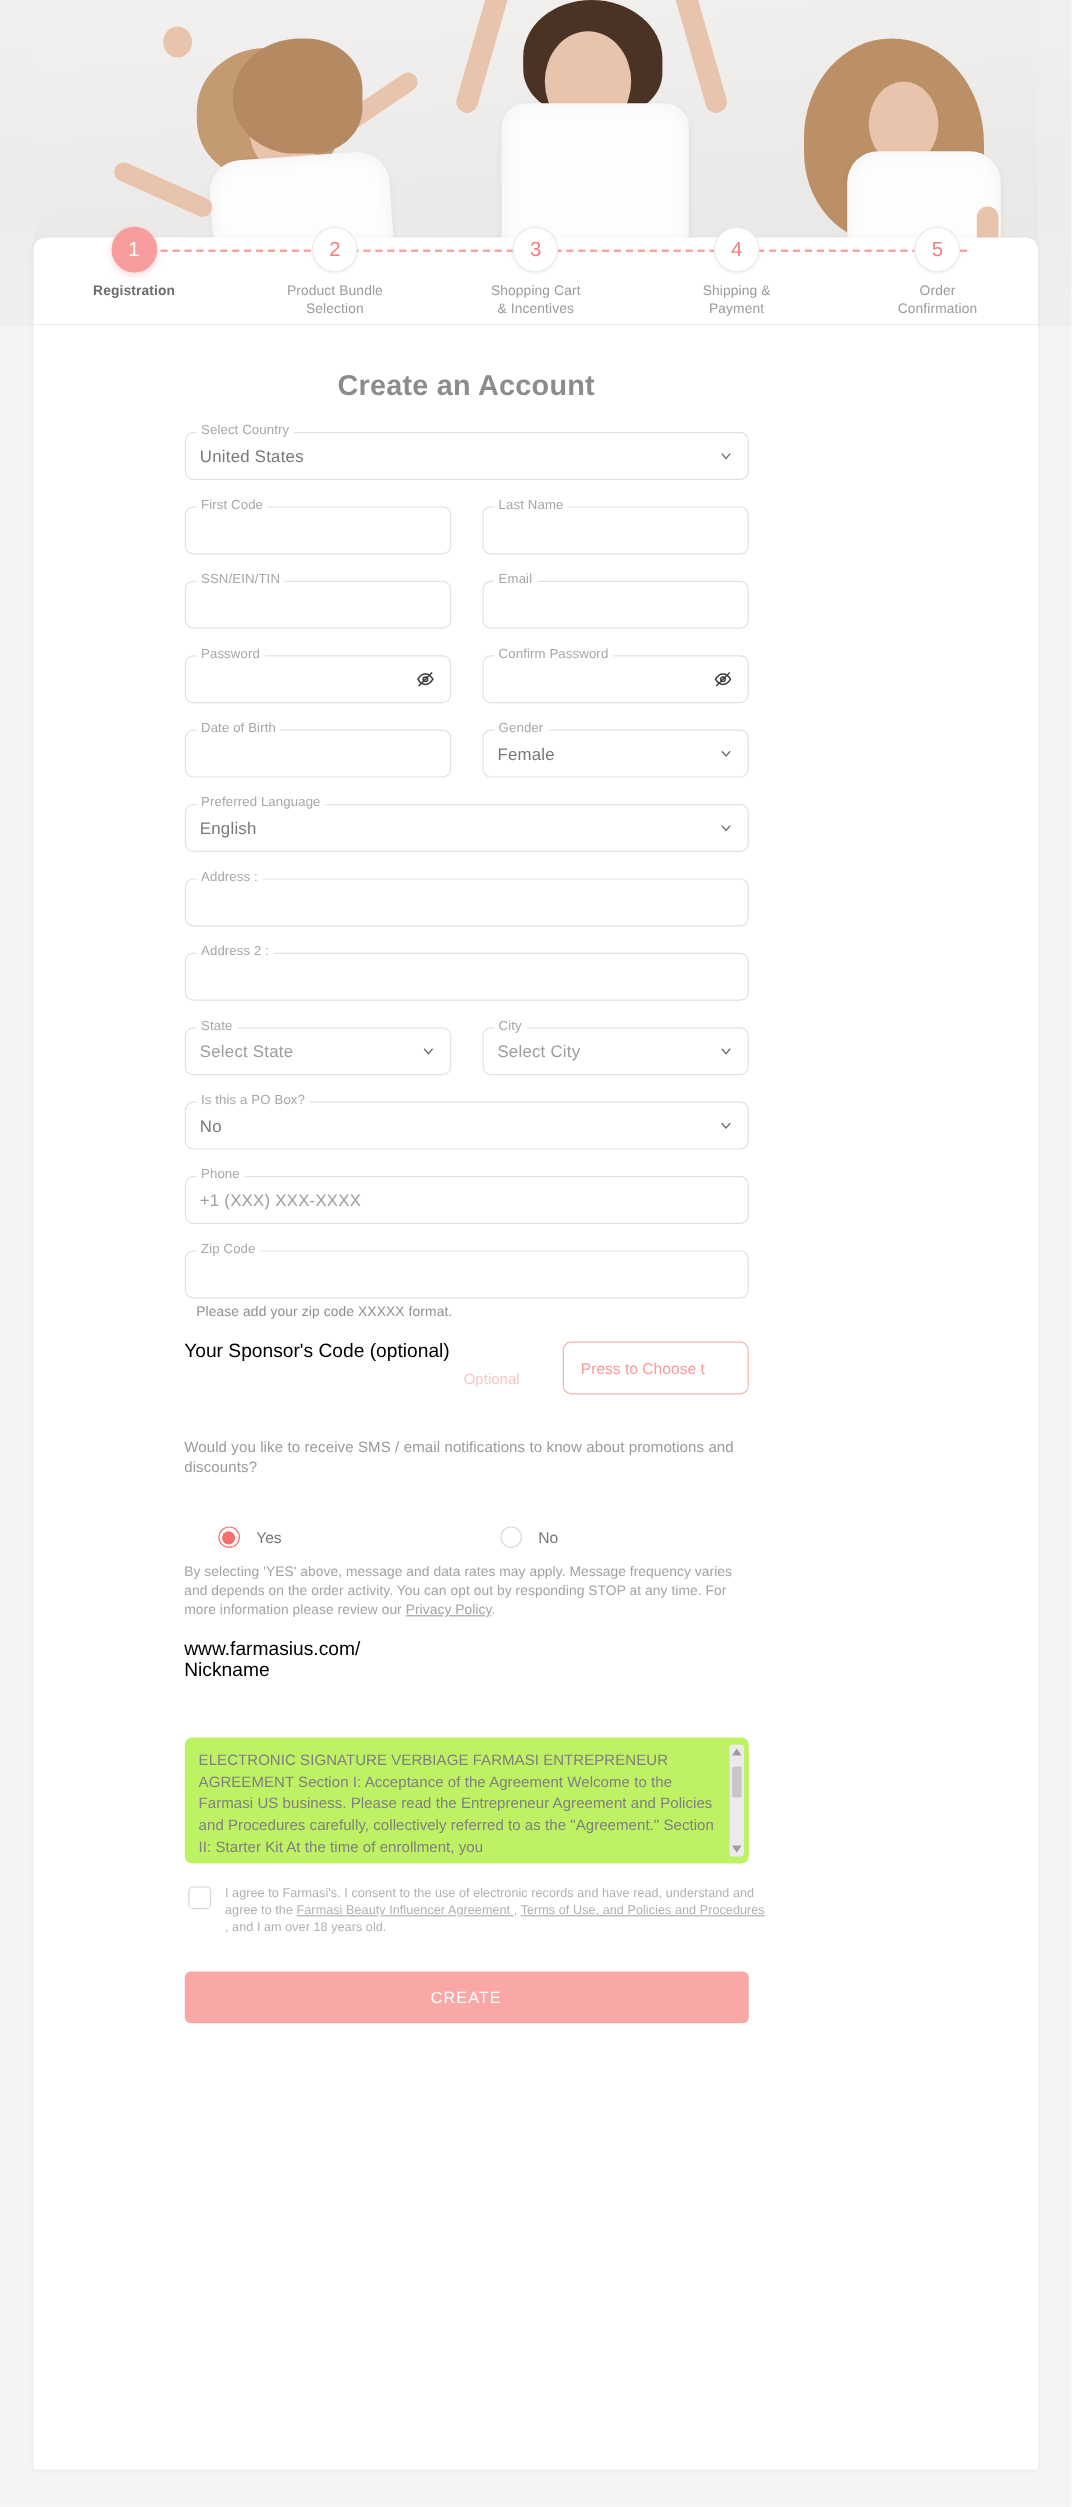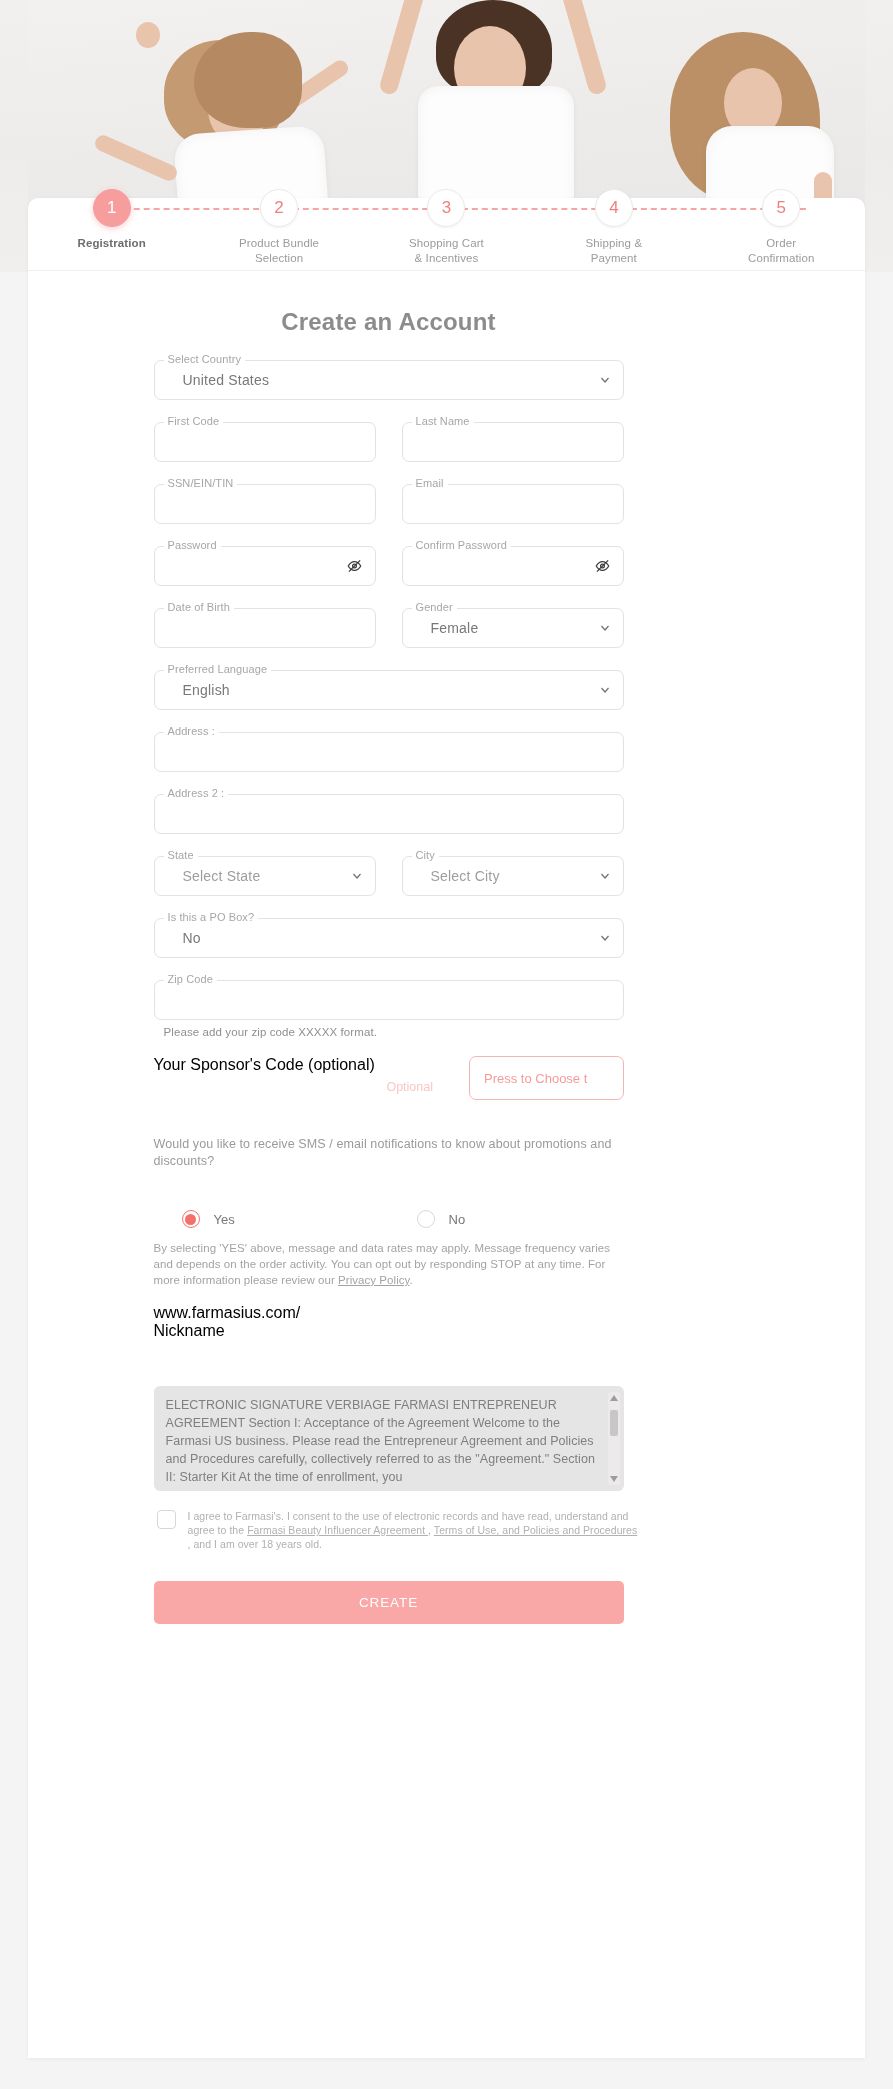--- a/index.html
+++ b/index.html
@@ -107,21 +107,21 @@
     letter-spacing:.2px; margin:8px 0 24px 0;
   }
   .rows { width:470px; margin:0 auto; }
   .row { display:flex; gap:26px; margin-bottom:22px; }
 
   
   .field { position:relative; flex:1 1 0; }
   .field .box {
     height:40px; border:1px solid #e3e1e1; border-radius:7px;
     background:#fff; display:flex; align-items:center;
-    padding:0 28px; position:relative;
+    padding:0 12px; position:relative;
   }
   .field .legend {
     position:absolute; left:10px; top:-7px;
     background:#fff; padding:0 4px;
     font-size:11px; color:#a8a6a6; letter-spacing:.1px;
     line-height:13px; white-space:nowrap; z-index:2;
   }
   .field .val { font-size:14px; color:#787878; letter-spacing:.2px; }
   .field .val.ph { color:#9d9d9d; }
   .chev {
@@ -162,21 +162,21 @@
 
   .legal { font-size:11.5px; color:#a3a3a3; line-height:16px; margin-bottom:16px; letter-spacing:.05px; }
   .legal a { color:#a3a3a3; text-decoration:underline; }
 
   
   .nick { width:330px; position:relative; margin-bottom:22px; }
   .nick .box { height:42px; }
 
   
   .terms {
-    width:470px; height:105px; background:#e5e5e5; border-radius:6px;
+    width:470px; height:105px; background:#bef264; border-radius:6px;
     padding:10px 28px 20px 12px; overflow:hidden; position:relative;
     margin: 0 auto 18px auto;
   }
   .terms-text { font-size:12.5px; line-height:18px; color:#7f7f7f; letter-spacing:.05px; }
   .scrollbar { position:absolute; right:4px; top:6px; bottom:6px; width:12px; background:#eceaea; border-radius:2px; }
   .sb-thumb { position:absolute; left:2px; top:18px; width:8px; height:26px; background:#c8c6c6; border-radius:2px; }
   .sb-arrow { position:absolute; left:2px; width:0; height:0; border-left:4px solid transparent; border-right:4px solid transparent; }
   .sb-up { top:3px; border-bottom:6px solid #9e9c9c; }
   .sb-dn { bottom:3px; border-top:6px solid #9e9c9c; }
 
@@ -406,20 +406,28 @@
           <div class="legend">Is this a PO Box?</div>
           <div class="box">
             <span class="val">No</span>
             <svg class="chev" viewBox="0 0 24 24" fill="none" stroke="currentColor" stroke-width="2.4">
                 <path d="M5 8l7 8 7-8"></path>
               </svg>
           </div>
         </div>
       </div>
 
+      <div class="row">
+        <div class="field">
+          <div class="legend">Phone</div>
+          <div class="box">
+              <span class="val ph">+1 (XXX) XXX-XXXX</span>
+            </div>
+        </div>
+      </div>
 
       <div class="row" style="margin-bottom:6px;">
         <div class="field">
           <div class="legend">Zip Code</div>
           <div class="box">
               <span class="val"></span>
             </div>
         </div>
       </div>
       <div class="helper">Please add your zip code XXXXX format.</div>

